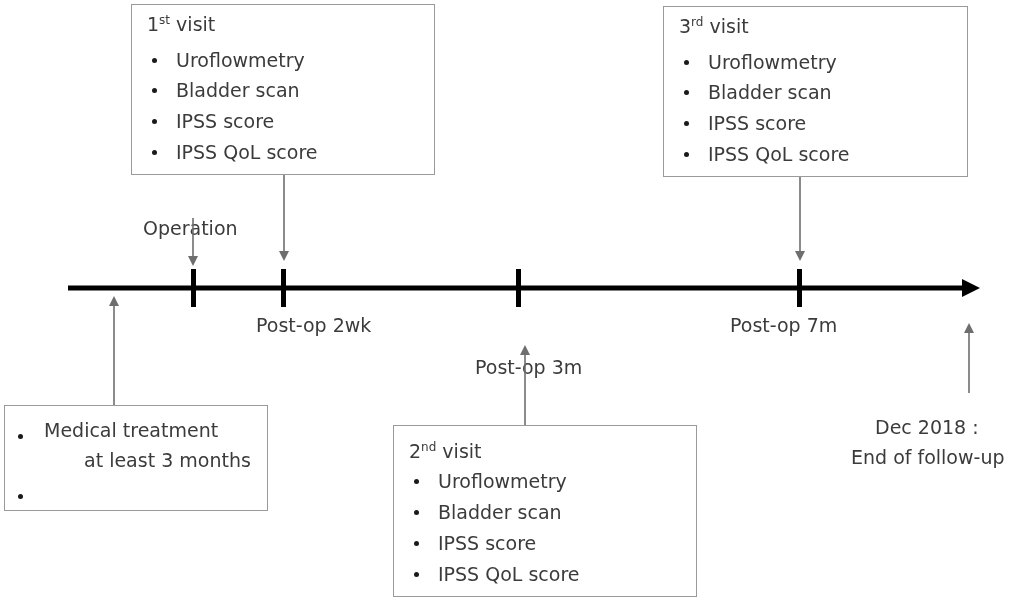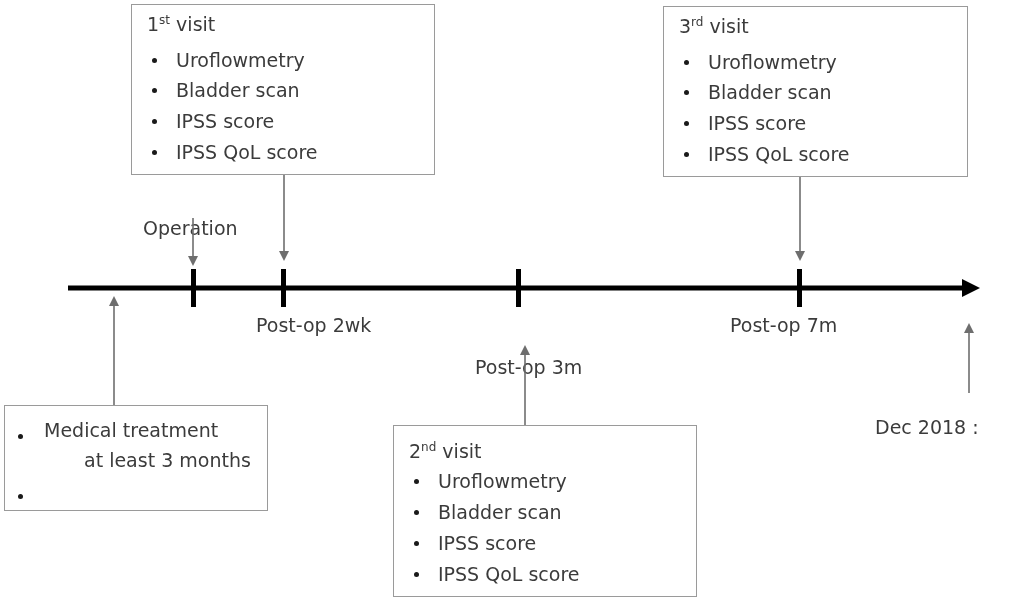--- a/index.html
+++ b/index.html
@@ -157,14 +157,15 @@
     <line x1="8" y1="82" x2="8" y2="8" stroke="#6e6e6e" stroke-width="1.6"></line>
     <polygon points="3,12 8,2 13,12" fill="#6e6e6e"></polygon>
   </svg>
 
   <svg class="arrow-svg" style="left:961px; top:321px;" width="20" height="75" viewBox="0 0 20 75">
     <line x1="8" y1="72" x2="8" y2="8" stroke="#6e6e6e" stroke-width="1.6"></line>
     <polygon points="3,12 8,2 13,12" fill="#6e6e6e"></polygon>
   </svg>
 
   <div class="plain-label" style="left:851px; top:416px;margin-left:24px;">Dec 2018 :</div>
+  <div class="plain-label" style="left:851px; top:446px;">End of follow-up</div>
 
 </div>
 
 </body></html>

